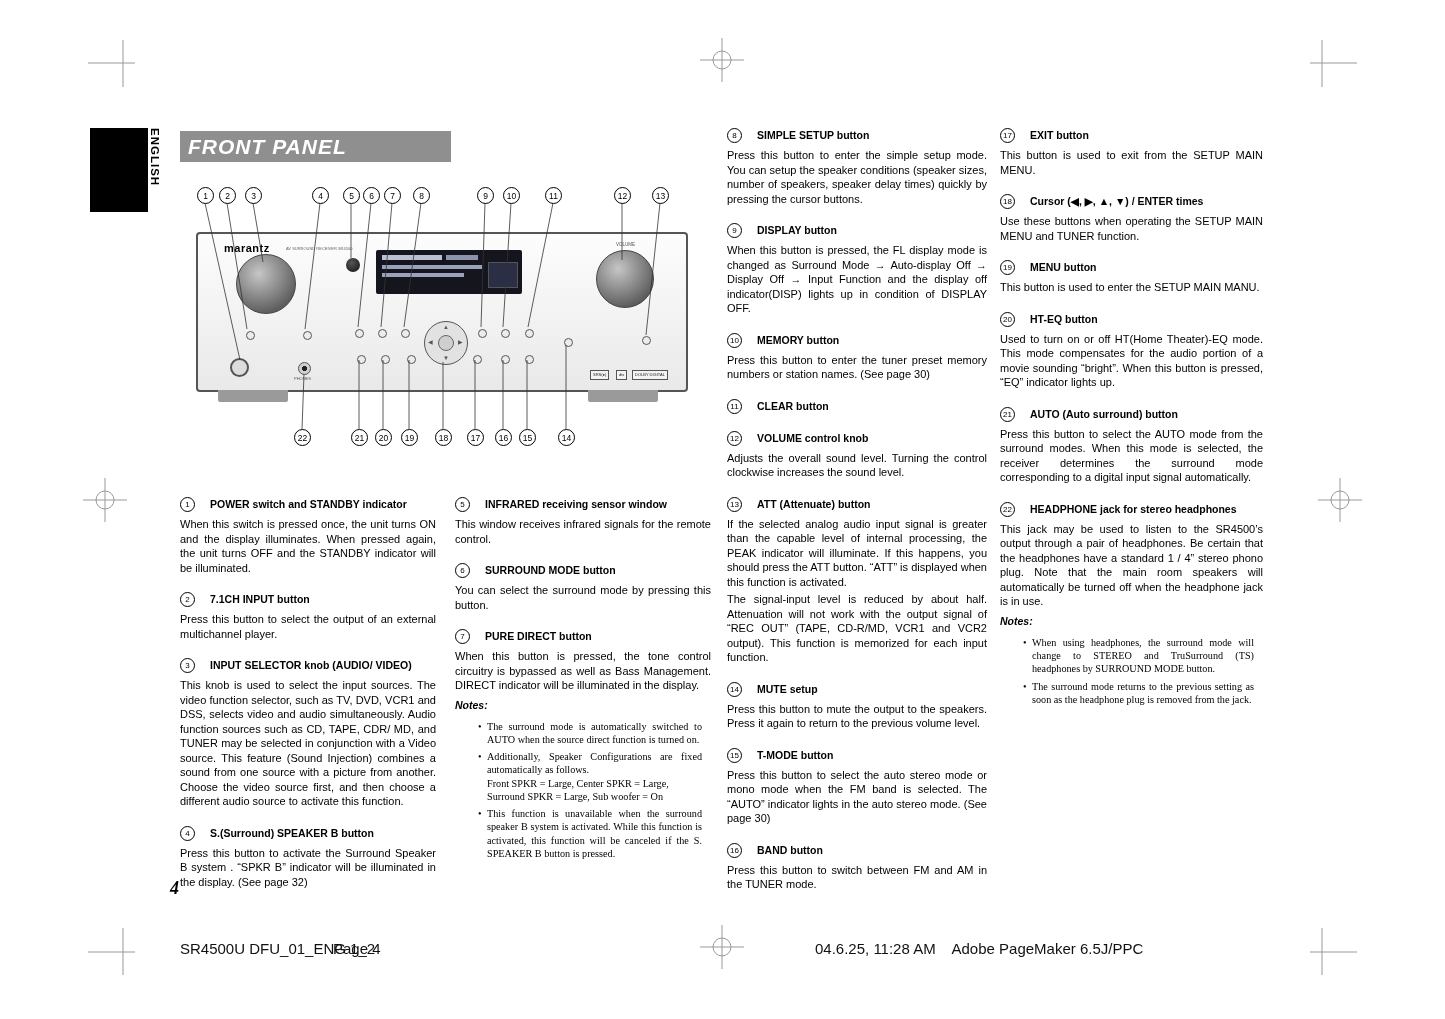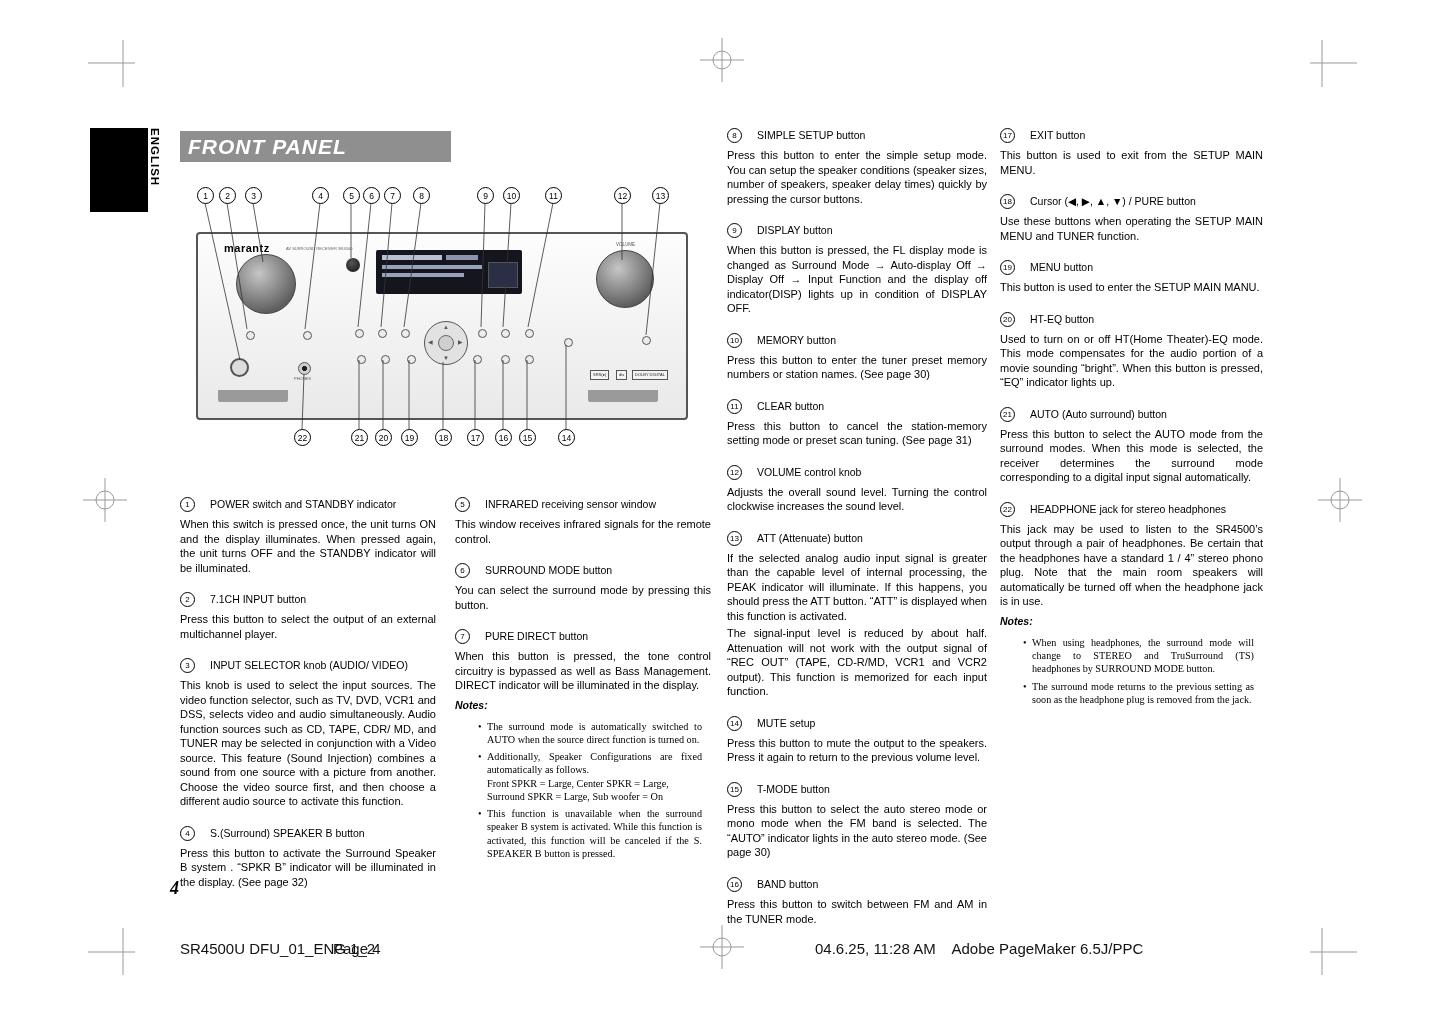--- a/index.html
+++ b/index.html
@@ -10,21 +10,21 @@
   .abs{position:absolute;}
   
   .lang-block{left:90px;top:128px;width:58px;height:84px;background:#000;}
   .lang-label{left:149px;top:128px;height:84px;writing-mode:vertical-rl;
     font-weight:bold;font-size:11.5px;letter-spacing:1px;display:flex;align-items:center;}
   
   .front-title{left:180px;top:131px;width:271px;height:31px;background:#8f8f8f;color:#fff;
     font-style:italic;font-weight:bold;font-size:21px;display:flex;align-items:center;
     padding-left:8px;letter-spacing:1px;box-sizing:border-box;}
   
-  .receiver{left:196px;top:232px;width:492px;height:188px;border:2px solid #555;border-radius:4px;
+  .receiver{left:196px;top:232px;width:492px;height:160px;border:2px solid #555;border-radius:4px;
     background:linear-gradient(#fdfdfd,#e9e9e9);box-sizing:border-box;}
   .receiver span{position:absolute;display:block;}
   .brand{left:26px;top:8px;font-weight:bold;font-size:11px;letter-spacing:.5px;}
   .model{left:88px;top:12px;font-size:4px;color:#666;}
   .knob{border-radius:50%;border:1px solid #444;
     background:radial-gradient(circle at 38% 32%, #c6c6c6, #5d5d5d 75%);}
   .knob-left{left:38px;top:20px;width:58px;height:58px;}
   .knob-right{left:398px;top:16px;width:56px;height:56px;}
   .vol-label{left:418px;top:8px;font-size:4.5px;color:#555;}
   .display{position:absolute;left:178px;top:16px;width:146px;height:44px;background:#15151d;border-radius:2px;}
@@ -46,21 +46,21 @@
   .foot{background:#9a9a9a;height:12px;width:70px;top:156px;border-radius:0 0 2px 2px;}
   
   .callout{position:absolute;width:15px;height:15px;border:1.2px solid #000;border-radius:50%;
     background:#fff;font-size:8.5px;display:flex;align-items:center;justify-content:center;z-index:3;}
   
   .col{position:absolute;}
   .section{margin-bottom:17px;}
   .sec-head{display:flex;gap:15px;align-items:flex-start;margin-bottom:5px;}
   .circ{flex:none;width:13px;height:13px;border:1px solid #000;border-radius:50%;
     font-size:8px;line-height:13px;text-align:center;font-weight:normal;}
-  .sec-title{font-weight:normal;font-size:10.5px;padding-top:1px;}
+  .sec-title{font-weight:bold;font-size:10.5px;padding-top:1px;}
   .sec-body{margin:0 0 3px 0;font-size:11px;line-height:1.32;text-align:justify;}
   .notes-label{font-style:italic;font-weight:bold;font-size:10.5px;margin:6px 0 3px;}
   .notes ul{margin:9px;padding:0 0 0 14px;list-style:none;}
   .notes li{font-family:"Liberation Serif", serif;font-size:10.2px;line-height:1.3;margin-bottom:4px;
     position:relative;padding-left:9px;white-space:pre-line;text-align:justify;}
   .notes li::before{content:"\2022";position:absolute;left:0;top:0;}
   
   .pageno{left:170px;top:878px;font-family:"Liberation Serif", serif;font-weight:bold;
     font-style:italic;font-size:18px;}
   .footer-text{top:940px;font-size:15px;color:#111;white-space:pre;}
@@ -289,21 +289,20 @@
         <span class="circ">10</span>
         <span class="sec-title">MEMORY button</span>
       </div>
     <p class="sec-body">Press this button to enter the tuner preset memory numbers or station names. (See page 30)</p>
   </div>
   <div class="section">
     <div class="sec-head">
         <span class="circ">11</span>
         <span class="sec-title">CLEAR button</span>
       </div>
-    <p class="sec-body">Press this button to cancel the station-memory setting mode or preset scan tuning. (See page 31)</p>
   </div>
   <div class="section">
     <div class="sec-head">
         <span class="circ">12</span>
         <span class="sec-title">VOLUME control knob</span>
       </div>
     <p class="sec-body">Adjusts the overall sound level. Turning the control clockwise increases the sound level.</p>
   </div>
   <div class="section">
     <div class="sec-head">
@@ -340,21 +339,21 @@
   <div class="section">
     <div class="sec-head">
         <span class="circ">17</span>
         <span class="sec-title">EXIT button</span>
       </div>
     <p class="sec-body">This button is used to exit from the SETUP MAIN MENU.</p>
   </div>
   <div class="section">
     <div class="sec-head">
         <span class="circ">18</span>
-        <span class="sec-title">Cursor (◀, ▶, ▲, ▼) / PURE button</span>
+        <span class="sec-title">Cursor (◀, ▶, ▲, ▼) / ENTER times</span>
       </div>
     <p class="sec-body">Use these buttons when operating the SETUP MAIN MENU and TUNER function.</p>
   </div>
   <div class="section">
     <div class="sec-head">
         <span class="circ">19</span>
         <span class="sec-title">MENU button</span>
       </div>
     <p class="sec-body">This button is used to enter the SETUP MAIN MANU.</p>
   </div>

